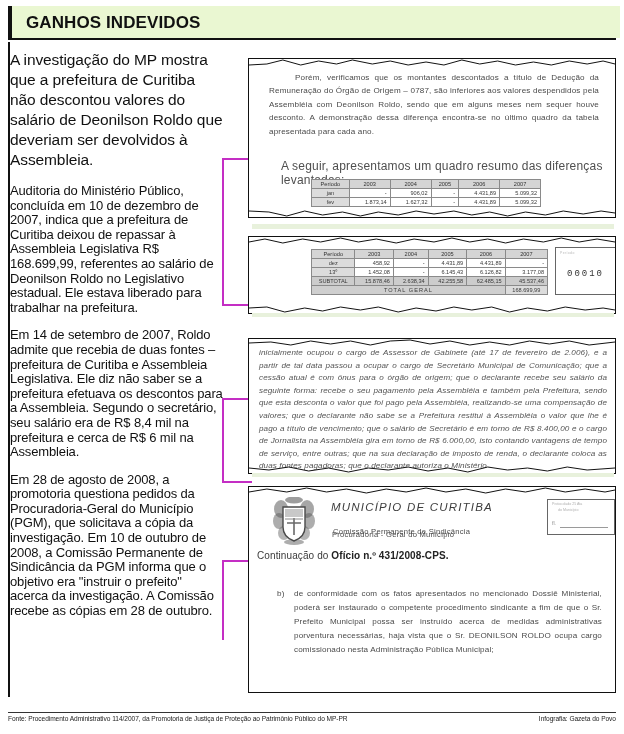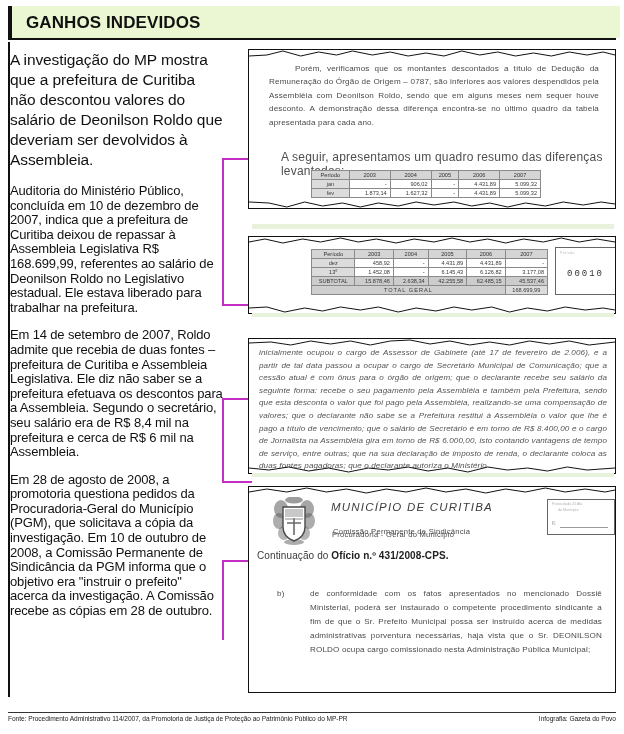--- a/index.html
+++ b/index.html
@@ -120,21 +120,21 @@
   }
   .lh-cont{font-size:10px;color:#3a3a3a;letter-spacing:.1px;}
   .lh-cont b{font-weight:bold;color:#222;}
 
   
   .item-b{
     position:relative;font-size:8.1px;line-height:14px;
     color:#4a4a4a;text-align:justify;letter-spacing:.15px;
   }
   .item-b .mark{position:absolute;left:0;top:0;}
-  .item-b .body{margin-left:33px;}
+  .item-b .body{margin-left:17px;}
 
   
   .foot-rule{position:absolute;left:8px;top:712px;width:608px;height:1px;background:#333;}
   .foot-left{
     position:absolute;left:8px;top:715px;font-size:6.6px;color:#222;
     letter-spacing:-.05px;
   }
   .foot-right{
     position:absolute;right:8px;top:715px;font-size:6.6px;color:#222;
     letter-spacing:-.05px;
@@ -161,21 +161,21 @@
   <div class="conn" style="left:222px;top:158px;width:30px;height:1.6px;"></div>
   <div class="conn" style="left:222px;top:304px;width:30px;height:1.6px;"></div>
 
   <div class="conn" style="left:222px;top:398px;width:1.6px;height:84px;"></div>
   <div class="conn" style="left:222px;top:398px;width:30px;height:1.6px;"></div>
   <div class="conn" style="left:222px;top:481px;width:30px;height:1.6px;"></div>
 
   <div class="conn" style="left:222px;top:560px;width:1.6px;height:80px;"></div>
   <div class="conn" style="left:222px;top:560px;width:30px;height:1.6px;"></div>
 
-  <div class="scan" style="left:248px;top:49px;width:368px;height:160px;">
+  <div class="scan" style="left:248px;top:58px;width:368px;height:160px;">
     <svg class="torn-top" viewBox="0 0 368 10" preserveAspectRatio="none">
       <path d="M0,7 L18,6 L34,2 L52,7 L70,3 L88,6 L104,2 L124,6 L142,3 L160,7 L178,4 L196,7 L214,2 L232,6 L250,3 L268,7 L286,4 L304,7 L322,3 L340,6 L356,3 L368,6 L368,0 L0,0 Z" fill="#ffffff" stroke="none"></path>
       <path d="M0,7 L18,6 L34,2 L52,7 L70,3 L88,6 L104,2 L124,6 L142,3 L160,7 L178,4 L196,7 L214,2 L232,6 L250,3 L268,7 L286,4 L304,7 L322,3 L340,6 L356,3 L368,6" fill="none" stroke="#111" stroke-width="1"></path>
     </svg>
     <svg class="torn-bottom" viewBox="0 0 368 10" preserveAspectRatio="none">
       <path d="M0,3 L20,4 L38,8 L56,3 L74,7 L94,4 L112,8 L130,4 L150,7 L168,3 L186,6 L206,3 L224,7 L242,4 L260,8 L278,4 L298,7 L316,3 L336,6 L354,3 L368,5 L368,10 L0,10 Z" fill="#ffffff" stroke="none"></path>
       <path d="M0,3 L20,4 L38,8 L56,3 L74,7 L94,4 L112,8 L130,4 L150,7 L168,3 L186,6 L206,3 L224,7 L242,4 L260,8 L278,4 L298,7 L316,3 L336,6 L354,3 L368,5" fill="none" stroke="#111" stroke-width="1"></path>
     </svg>
 
     <div class="doc-text indent" style="position:absolute;left:20px;top:12px;width:330px;">Porém, verificamos que os montantes descontados a título de Dedução da Remuneração do Órgão de Origem – 0787, são inferiores aos valores despendidos pela Assembléia com Deonilson Roldo, sendo que em alguns meses nem sequer houve desconto. A demonstração dessa diferença encontra-se no último quadro da tabela apresentada para cada ano.</div>

